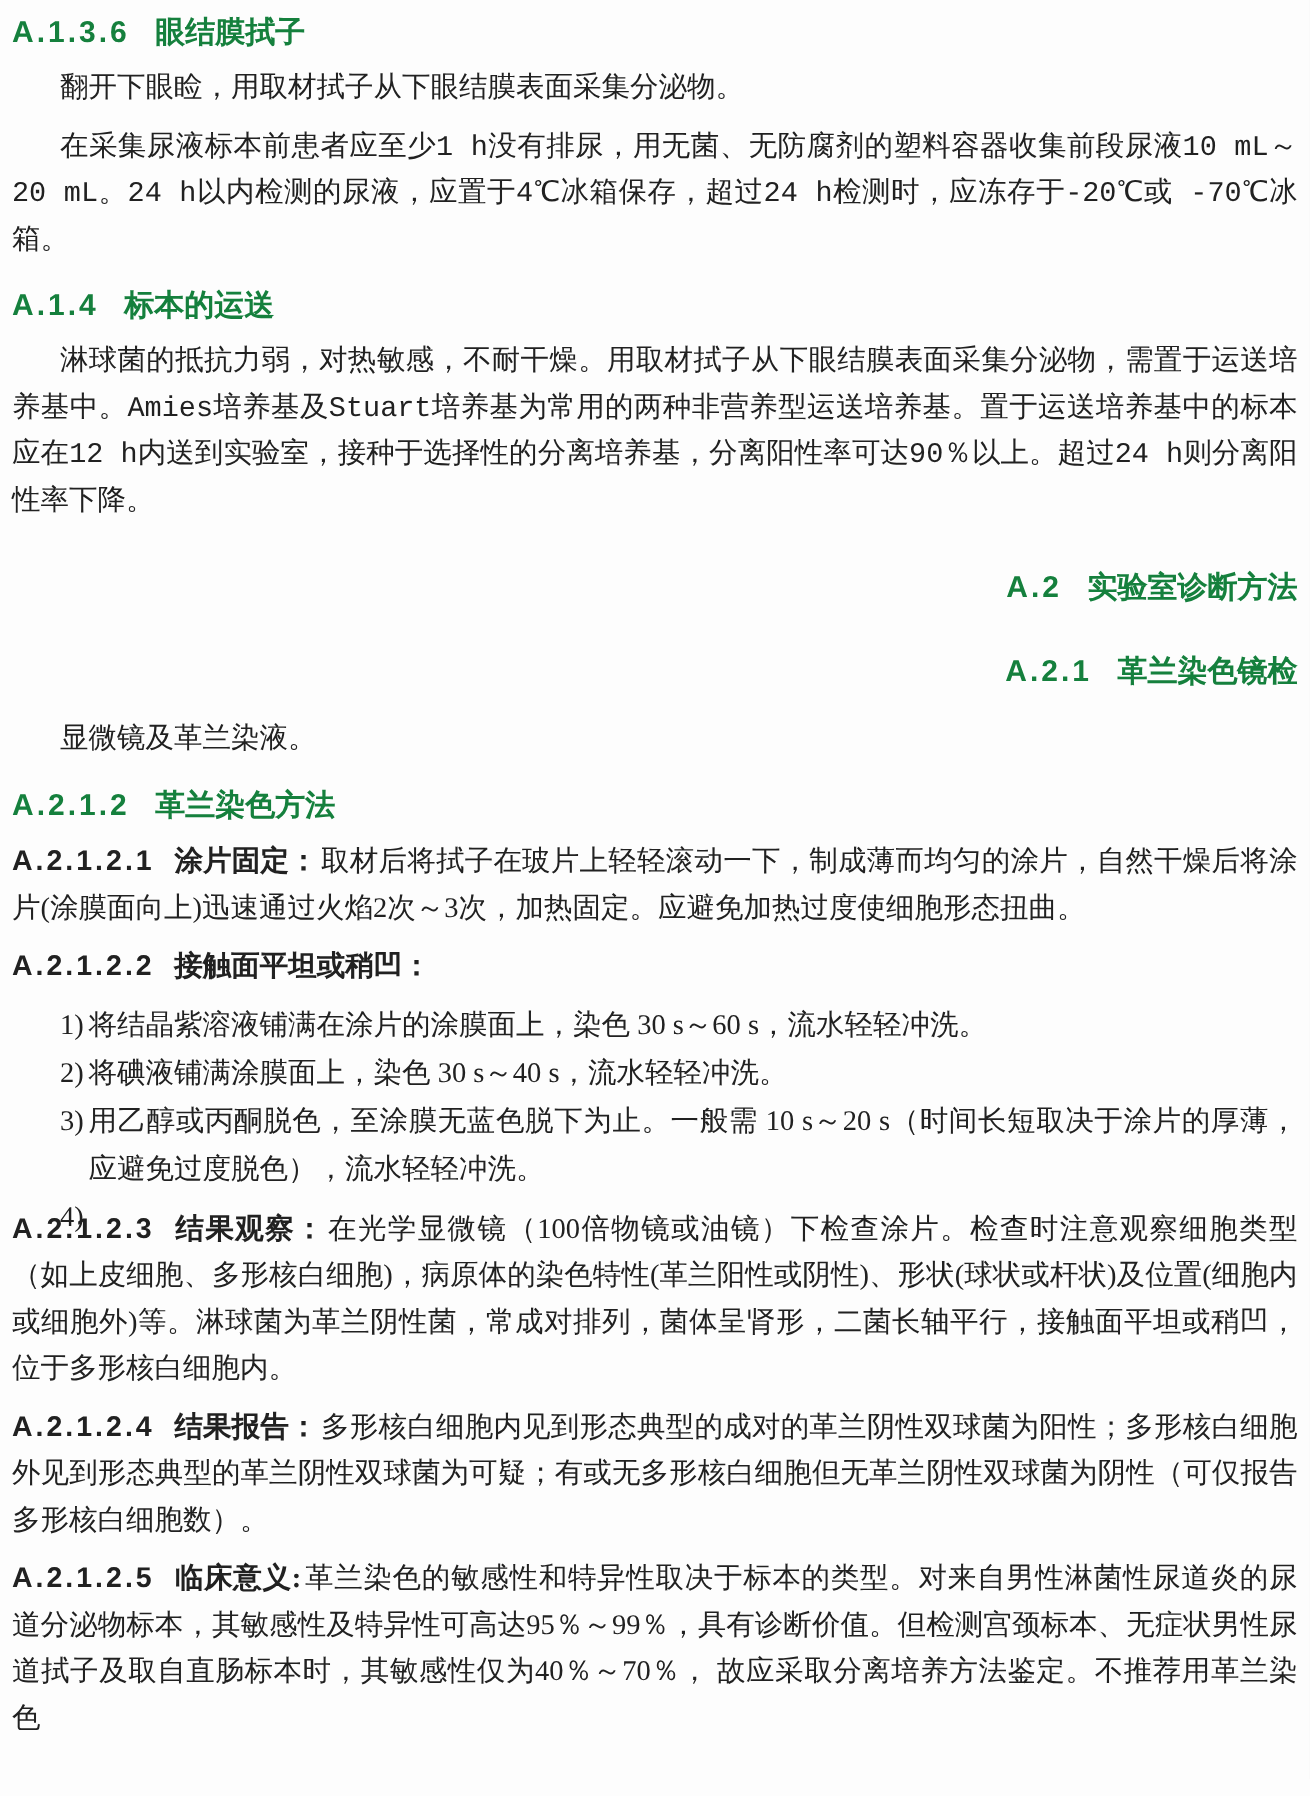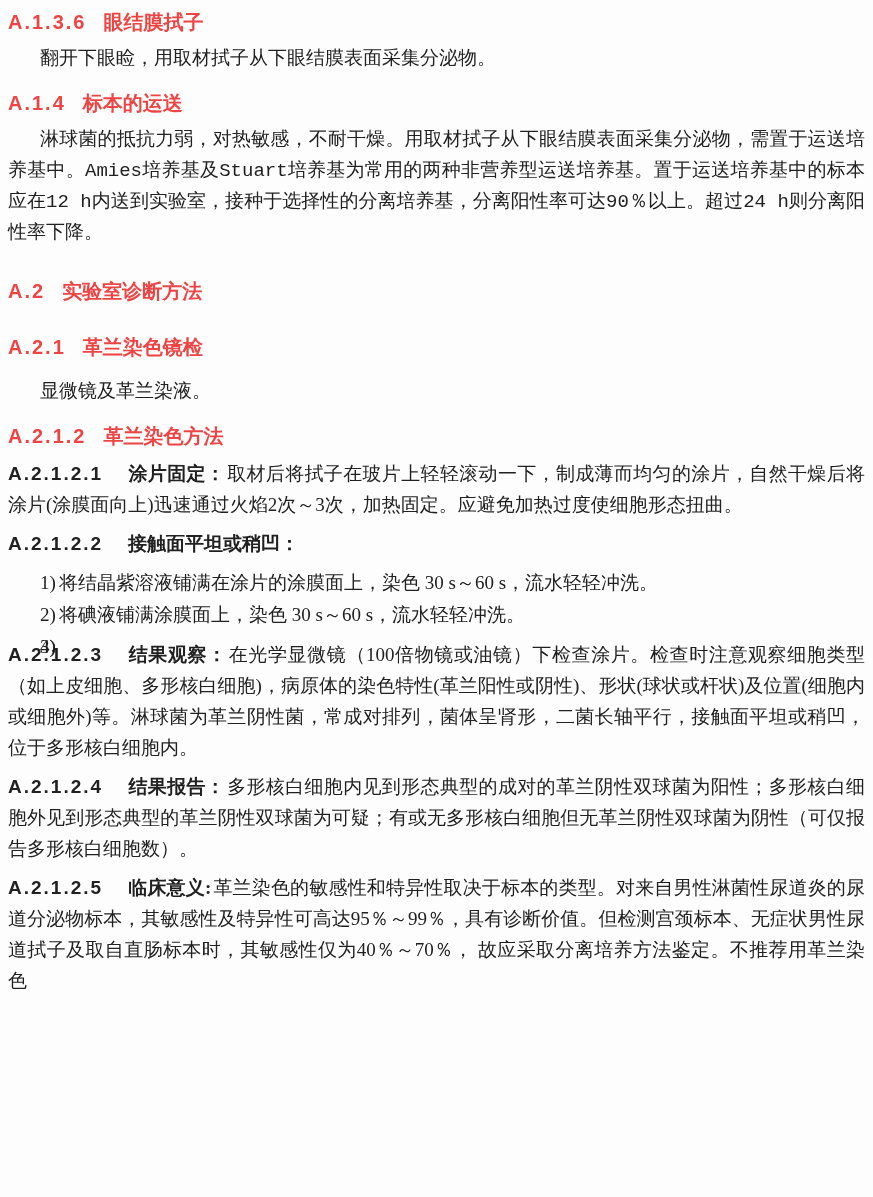--- a/index.html
+++ b/index.html
@@ -19,42 +19,42 @@
     font-size:19px;
     line-height:31px;
   }
   
   .sec{
     font-family:"Liberation Sans","DejaVu Sans",sans-serif;
     font-weight:700;
     font-size:20px;
     line-height:28px;
     margin:14px 0 8px 0;
-    color:#ef4444;
+    color:#15803d;
   }
   .sec.first{margin-top:2px;}
-  .sec.chapter{margin:28px 0 16px 0;}
+  .sec.chapter{margin:28px 0 16px 0;text-align:right;}
   .sec .num{letter-spacing:2px;margin-right:17px;}
   
   .para{
     margin:8px 0;
     text-align:justify;
     text-indent:32px;
     font-family:Liberation Mono, monospace;
   }
   
   .clause{
     margin:8px 0;
     text-align:justify;
   }
   .clause .cnum{
     font-family:"Liberation Sans","DejaVu Sans",sans-serif;
     font-weight:700;
     letter-spacing:2px;
-    margin-right:25px;
+    margin-right:13px;
     white-space:nowrap;
   }
   .clause .clabel{
     font-family:Liberation Serif, serif;
     font-weight:700;
     margin-right:2px;
   }
   
   .steps{
     list-style:none;
@@ -74,40 +74,41 @@
   }
 </style>
 </head>
 <body>
 
 <div class="page">
 
   <h3 class="sec first"><span class="num">A.1.3.6</span><span class="ttl">眼结膜拭子</span></h3>
   <p class="para">翻开下眼睑，用取材拭子从下眼结膜表面采集分泌物。</p>
 
+  <p class="para">在采集尿液标本前患者应至少1 h没有排尿，用无菌、无防腐剂的塑料容器收集前段尿液10 mL～20 mL。24 h以内检测的尿液，应置于4℃冰箱保存，超过24 h检测时，应冻存于-20℃或 -70℃冰箱。</p>
 
   <h3 class="sec"><span class="num">A.1.4</span><span class="ttl">标本的运送</span></h3>
   <p class="para">淋球菌的抵抗力弱，对热敏感，不耐干燥。用取材拭子从下眼结膜表面采集分泌物，需置于运送培养基中。Amies培养基及Stuart培养基为常用的两种非营养型运送培养基。置于运送培养基中的标本应在12 h内送到实验室，接种于选择性的分离培养基，分离阳性率可达90％以上。超过24 h则分离阳性率下降。</p>
 
   <h2 class="sec chapter"><span class="num">A.2</span><span class="ttl">实验室诊断方法</span></h2>
 
   <h3 class="sec chapter"><span class="num">A.2.1</span><span class="ttl">革兰染色镜检</span></h3>
 
   <p class="para">显微镜及革兰染液。</p>
 
   <h3 class="sec"><span class="num">A.2.1.2</span><span class="ttl">革兰染色方法</span></h3>
 
   <p class="clause"><span class="cnum">A.2.1.2.1</span><span class="clabel">涂片固定：</span><span class="cbody">取材后将拭子在玻片上轻轻滚动一下，制成薄而均匀的涂片，自然干燥后将涂片(涂膜面向上)迅速通过火焰2次～3次，加热固定。应避免加热过度使细胞形态扭曲。</span></p>
 
   <p class="clause"><span class="cnum">A.2.1.2.2</span><span class="clabel">接触面平坦或稍凹：</span><span class="cbody"></span></p>
 
   <ol class="steps">
     <li><span class="li-marker">1)</span><span class="li-text">将结晶紫溶液铺满在涂片的涂膜面上，染色 30 s～60 s，流水轻轻冲洗。</span></li>
-    <li><span class="li-marker">2)</span><span class="li-text">将碘液铺满涂膜面上，染色 30 s～60 s，流水轻轻冲洗。</span></li>
-    <li><span class="li-marker">3)</span></li>
+    <li><span class="li-marker">2)</span><span class="li-text">将碘液铺满涂膜面上，染色 30 s～40 s，流水轻轻冲洗。</span></li>
+    <li><span class="li-marker">3)</span><span class="li-text">用乙醇或丙酮脱色，至涂膜无蓝色脱下为止。一般需 10 s～20 s（时间长短取决于涂片的厚薄，应避免过度脱色），流水轻轻冲洗。</span></li>
     <li><span class="li-marker">4)</span></li>
   </ol>
 
   <p class="clause"><span class="cnum">A.2.1.2.3</span><span class="clabel">结果观察：</span><span class="cbody">在光学显微镜（100倍物镜或油镜）下检查涂片。检查时注意观察细胞类型（如上皮细胞、多形核白细胞)，病原体的染色特性(革兰阳性或阴性)、形状(球状或杆状)及位置(细胞内或细胞外)等。淋球菌为革兰阴性菌，常成对排列，菌体呈肾形，二菌长轴平行，接触面平坦或稍凹，位于多形核白细胞内。</span></p>
 
   <p class="clause"><span class="cnum">A.2.1.2.4</span><span class="clabel">结果报告：</span><span class="cbody">多形核白细胞内见到形态典型的成对的革兰阴性双球菌为阳性；多形核白细胞外见到形态典型的革兰阴性双球菌为可疑；有或无多形核白细胞但无革兰阴性双球菌为阴性（可仅报告多形核白细胞数）。</span></p>
 
   <p class="clause"><span class="cnum">A.2.1.2.5</span><span class="clabel">临床意义:</span><span class="cbody">革兰染色的敏感性和特异性取决于标本的类型。对来自男性淋菌性尿道炎的尿道分泌物标本，其敏感性及特异性可高达95％～99％，具有诊断价值。但检测宫颈标本、无症状男性尿道拭子及取自直肠标本时，其敏感性仅为40％～70％， 故应采取分离培养方法鉴定。不推荐用革兰染色</span></p>
 
 </div>

